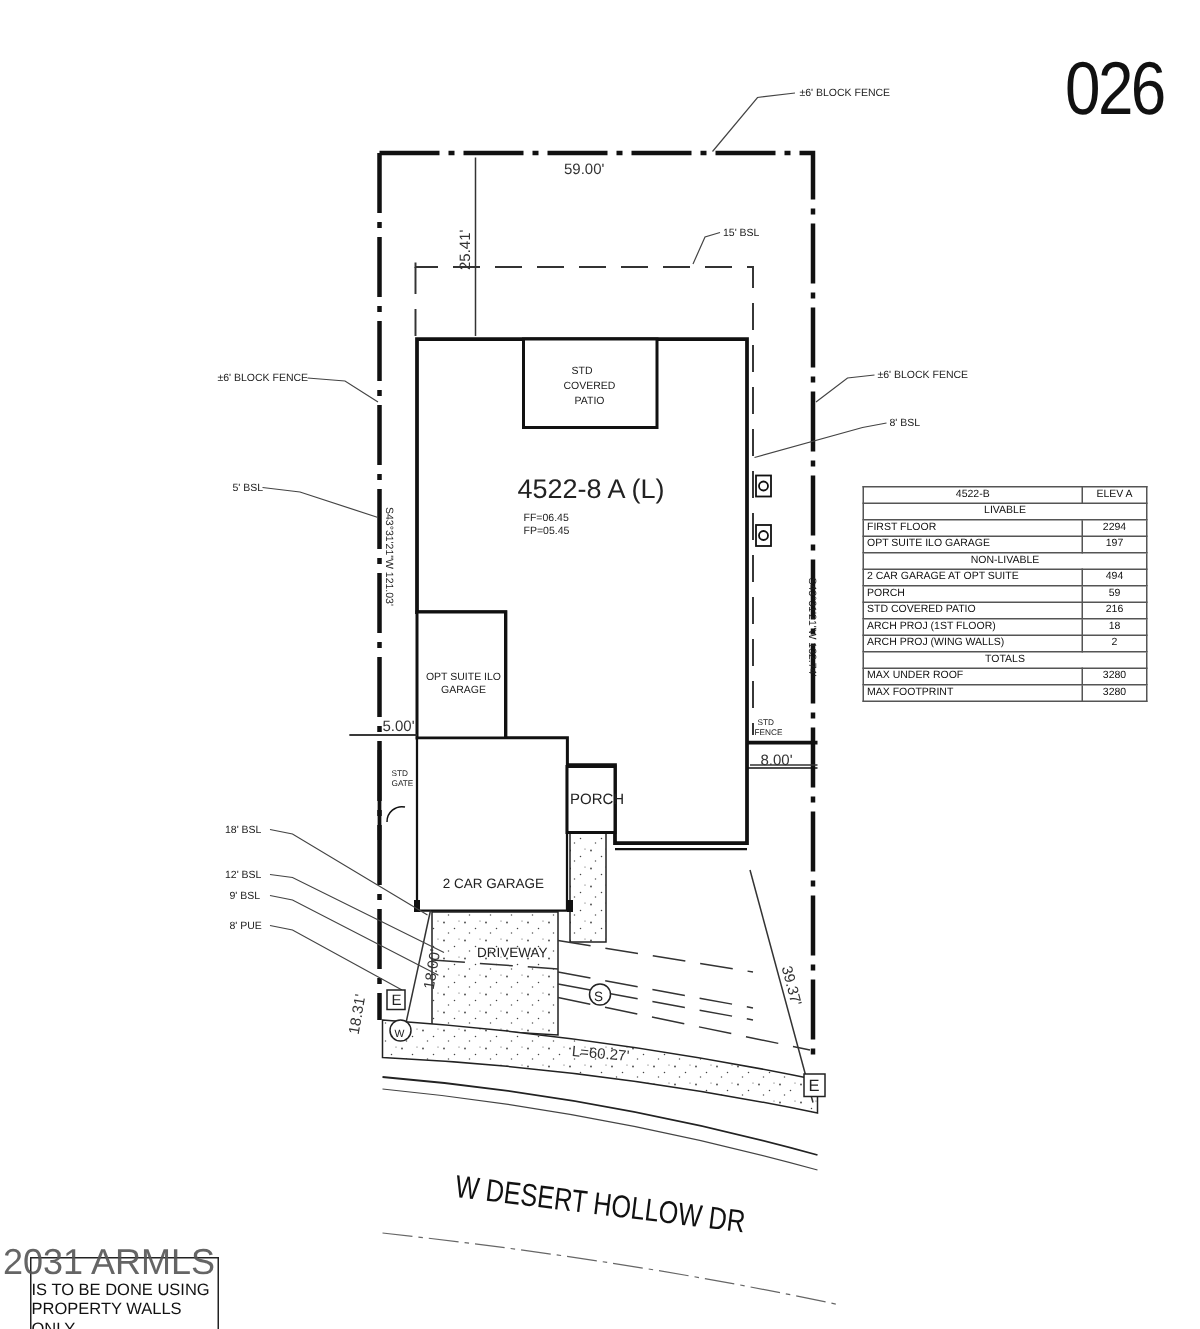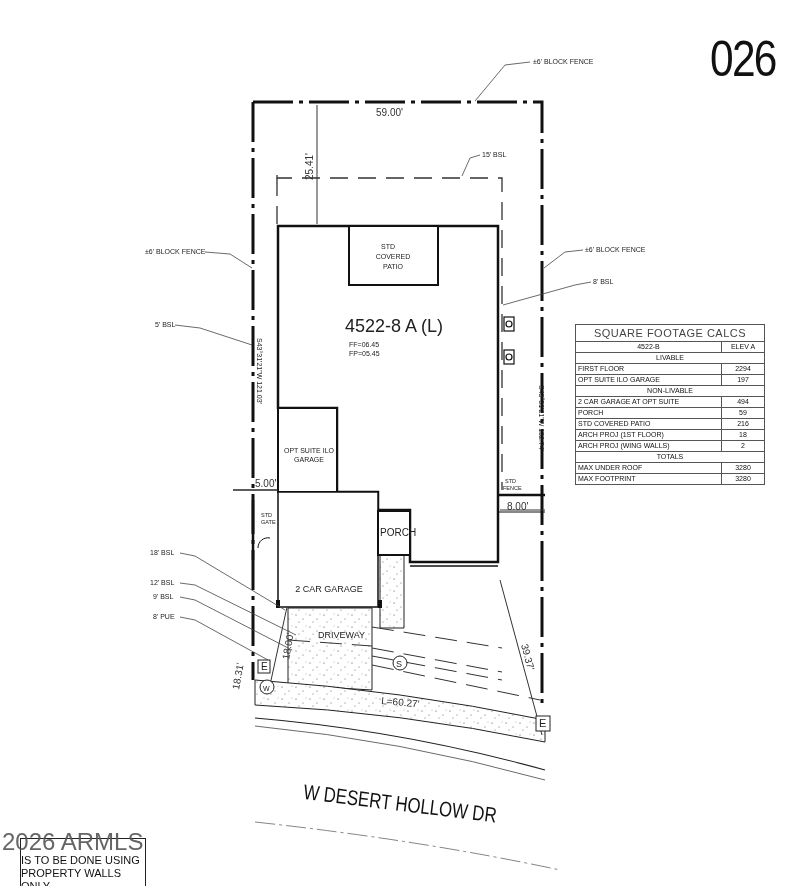--- a/index.html
+++ b/index.html
@@ -156,23 +156,20 @@
   <text x="261" y="517" font-size="5.5">STD</text>
   <text x="261" y="524" font-size="5.5">GATE</text>
   <text x="505" y="483" font-size="5.5">STD</text>
   <text x="503" y="490" font-size="5.5">FENCE</text>
 </svg>
 
 <div class="lot-num">026</div>
 
 <table class="sqft">
   <tbody>
-      <tr class="title">
-        <td colspan="2">SQUARE FOOTAGE CALCS</td>
-      </tr>
   <tr class="center">
     <td>4522-B</td>
     <td class="val">ELEV A</td>
   </tr>
   <tr class="center">
         <td colspan="2">LIVABLE</td>
       </tr>
   <tr>
         <td>FIRST FLOOR</td>
         <td class="val">2294</td>
@@ -218,13 +215,13 @@
 </tbody>
   </table>
 
 <div class="street">W DESERT HOLLOW DR</div>
 
 <div class="note-box">
   <div style="visibility:hidden">LAYOUT / STAKING</div>
   <div>IS TO BE DONE USING</div>
   <div>PROPERTY WALLS ONLY</div>
 </div>
-<div class="watermark">2026 ARMLS</div>
+<div class="watermark">2031 ARMLS</div>
 
 </body></html>

